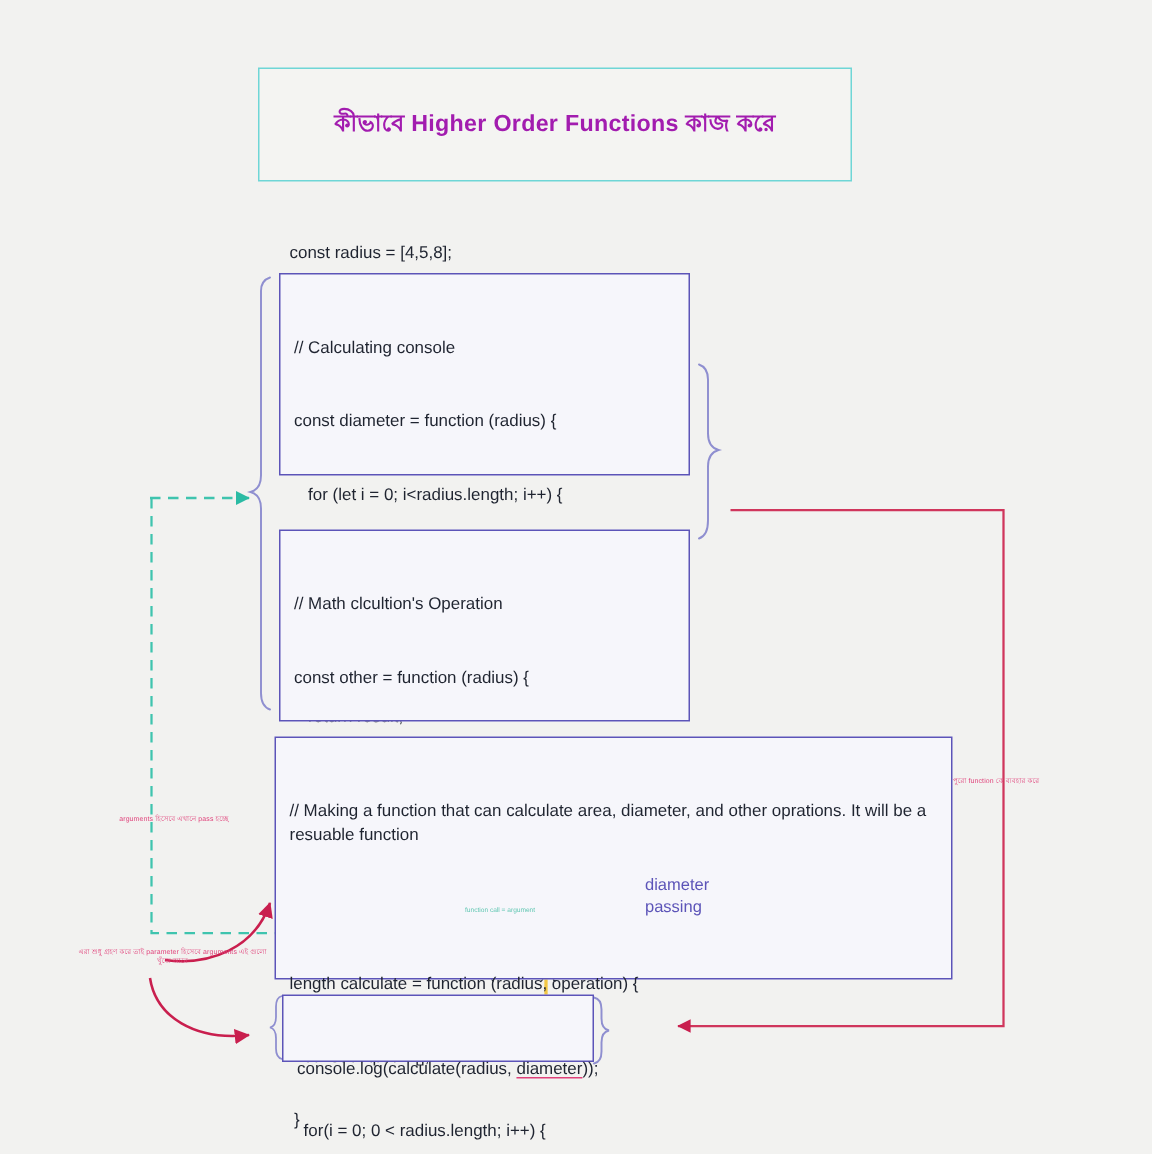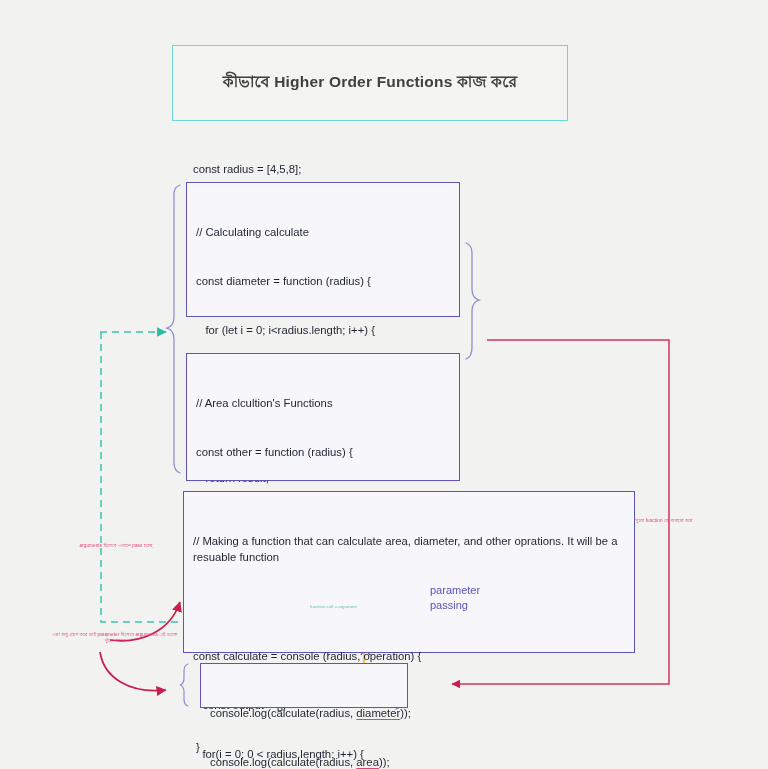--- a/index.html
+++ b/index.html
@@ -24,21 +24,21 @@
   
   #title-card {
     position: absolute;
     left: 172px; top: 45px;
     width: 396px; height: 76px;
     background: #f4f4f2;
     border: 1.6px solid #6fd6d6;
     display: flex; align-items: center; justify-content: center;
   }
   #title-text {
-    color: #404040;
+    color: #a21caf;
     font-size: 15.5px;
     font-weight: bold;
     letter-spacing: .2px;
     text-align: left;
   }
 
   
   .codebox {
     position: absolute;
     background: #f6f6fb;
@@ -56,21 +56,21 @@
     position: absolute;
     left: 193px; top: 153px;
     font-size: 11.3px; color: #1f2430;
     white-space: pre;
     margin-top: 10px;
   }
 
   #block-diameter { left: 186px; top: 182px; width: 274px; height: 135px; }
   #block-ops      { left: 186px; top: 353px; width: 274px; height: 128px; }
   #block-calc     { left: 183px; top: 491px; width: 452px; height: 162px; }
-  #block-console  { left: 188px; top: 663px; width: 208px; height: 45px; margin-left: 12px; }
+  #block-console  { left: 188px; top: 663px; width: 208px; height: 45px; }
 
   #block-calc .codeline { font-size: 11.3px; }
 
   
   .u-pink {
     text-decoration: underline;
     text-decoration-color: #e0417a;
     text-underline-offset: 2px;
   }
 
@@ -173,60 +173,59 @@
     </g>
   </svg>
 
   <div id="title-card">
     <div id="title-text">কীভাবে Higher Order Functions কাজ করে</div>
   </div>
 
   <div id="stmt-radius">const radius = [4,5,8];</div>
 
   <div class="codebox" id="block-diameter">
-    <div class="codeline">// Calculating calculate</div>
+    <div class="codeline">// Calculating console</div>
     <div class="codeline">const diameter = function (radius) {</div>
     <div class="codeline">   for (let i = 0; i&lt;radius.length; i++) {</div>
     <div class="codeline">      result.push(2 * radius[i]);</div>
     <div class="codeline">   }</div>
     <div class="codeline">   return result;</div>
     <div class="codeline">}</div>
   </div>
 
   <div class="codebox" id="block-ops">
-    <div class="codeline">// Area clcultion's Functions</div>
+    <div class="codeline">// Math clcultion's Operation</div>
     <div class="codeline">const other = function (radius) {</div>
     <div class="codeline">   return Math.PI * radius * radius;</div>
     <div class="codeline">}</div>
     <div class="codeline">// Diameter clcultion's Operation</div>
     <div class="codeline">const diameter = function (radius) {</div>
     <div class="codeline">   return 2 * radius;</div>
     <div class="codeline">}</div>
   </div>
 
   <div class="codebox" id="block-calc">
     <div class="codeline wrap">// Making a function that can calculate area, diameter, and other oprations. It will be a resuable function</div>
     <div class="codeline">&nbsp;</div>
-    <div class="codeline">const calculate = console (radius, operation) {</div>
+    <div class="codeline">length calculate = function (radius, operation) {</div>
     <div class="codeline">   const output = [];</div>
     <div class="codeline">   for(i = 0; 0 &lt; radius.length; i++) {</div>
     
     
     
     
   </div>
 
   <div class="codebox" id="block-console">
     <div class="codeline"><span>console.log(calculate(radius, </span><span class="u-pink">diameter</span><span>));</span></div>
-    <div class="codeline"><span>console.log(calculate(radius, </span><span class="u-pink">area</span><span>));</span></div>
   </div>
 
   <div class="anno" id="anno-arg">arguments হিসেবে এখানে pass হচ্ছে</div>
 
   <div class="anno" id="anno-param">এরা শুধু গ্রহণ করে তাই parameter হিসেবে arguments এই গুলো খুঁজে আনে</div>
 
   <div class="anno" id="anno-right">পুরো function কে ব্যবহার করে</div>
 
   <div id="anno-fncall">function call = argument</div>
 
-  <div id="label-fnpassing">parameter passing</div>
+  <div id="label-fnpassing">diameter passing</div>
 
 </div>
 
 </body></html>

